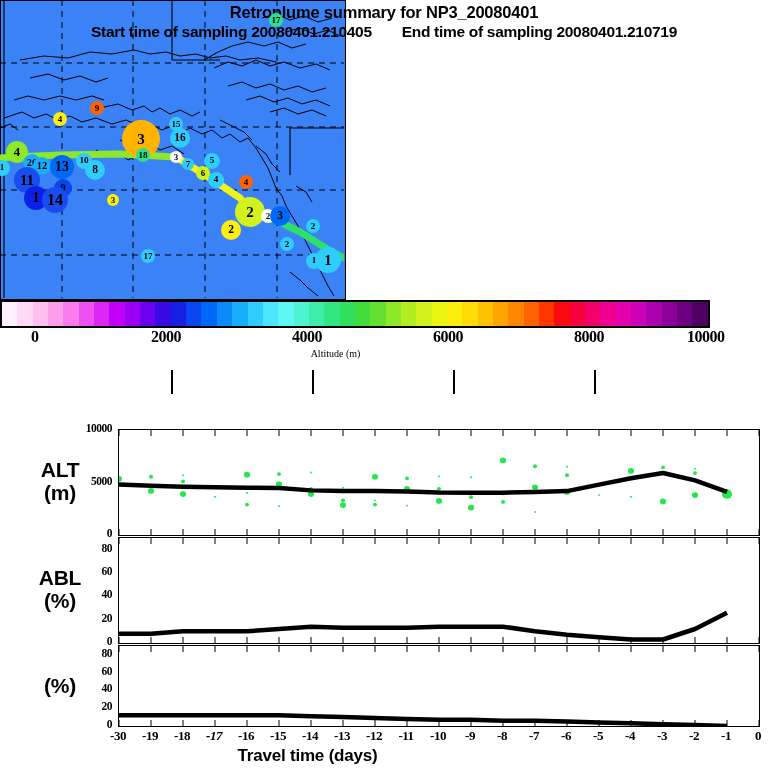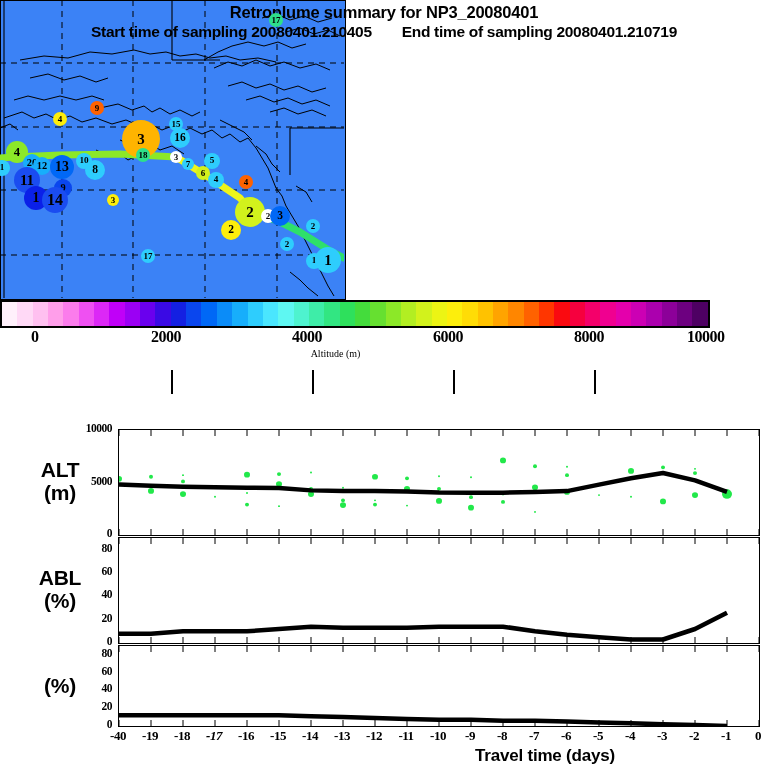--- a/index.html
+++ b/index.html
@@ -34,21 +34,21 @@
   #panel-str{top:645px;height:80px;}
   .panel svg{position:absolute;left:0;top:0;}
   .ylab{position:absolute;text-align:right;font-size:11.5px;font-weight:bold;
         font-family:"Liberation Serif",serif;letter-spacing:-0.5px;}
   .rowlabel{position:absolute;text-align:center;font-size:21px;font-weight:bold;
             line-height:23px;letter-spacing:-0.3px;}
   #xticklabels{position:absolute;left:0;top:728px;width:768px;height:18px;}
   #xticklabels span{position:absolute;font-size:13px;font-weight:bold;
                     font-family:"Liberation Serif",serif;letter-spacing:-0.5px;
                     transform:translateX(-50%);white-space:nowrap;}
-  #xaxis-title{position:absolute;left:0;top:746px;width:615px;text-align:right;
+  #xaxis-title{position:absolute;left:0;top:746px;width:615px;text-align:center;
                font-size:17px;font-weight:bold;letter-spacing:-0.2px;}
 </style>
 </head>
 <body>
 
 <div class="abs" id="title-block">
   <div id="main-title">Retroplume summary for NP3_20080401</div>
   <div id="time-line">
     <span>Start time of sampling 20080401.210405</span>
     <span class="gap"></span>
@@ -451,21 +451,21 @@
     <div class="ylab" style="left: 44px; width: 68px; top: 588.333px;">40</div>
     <div class="ylab" style="left: 44px; width: 68px; top: 611.667px;">20</div>
     <div class="ylab" style="left: 44px; width: 68px; top: 635px;">0</div>
     <div class="ylab" style="left: 44px; width: 68px; top: 646.889px;">80</div>
     <div class="ylab" style="left: 44px; width: 68px; top: 664.667px;">60</div>
     <div class="ylab" style="left: 44px; width: 68px; top: 682.444px;">40</div>
     <div class="ylab" style="left: 44px; width: 68px; top: 700.222px;">20</div>
     <div class="ylab" style="left: 44px; width: 68px; top: 718px;">0</div>
   </div>
 <div id="xticklabels">
-    <span style="left: 118px;">-40</span>
+    <span style="left: 118px;">-30</span>
     <span style="left: 150px;">-19</span>
     <span style="left: 182px;">-18</span>
     <span style="left: 214px; font-style: italic;">-17</span>
     <span style="left: 246px;">-16</span>
     <span style="left: 278px;">-15</span>
     <span style="left: 310px;">-14</span>
     <span style="left: 342px;">-13</span>
     <span style="left: 374px;">-12</span>
     <span style="left: 406px;">-11</span>
     <span style="left: 438px;">-10</span>

